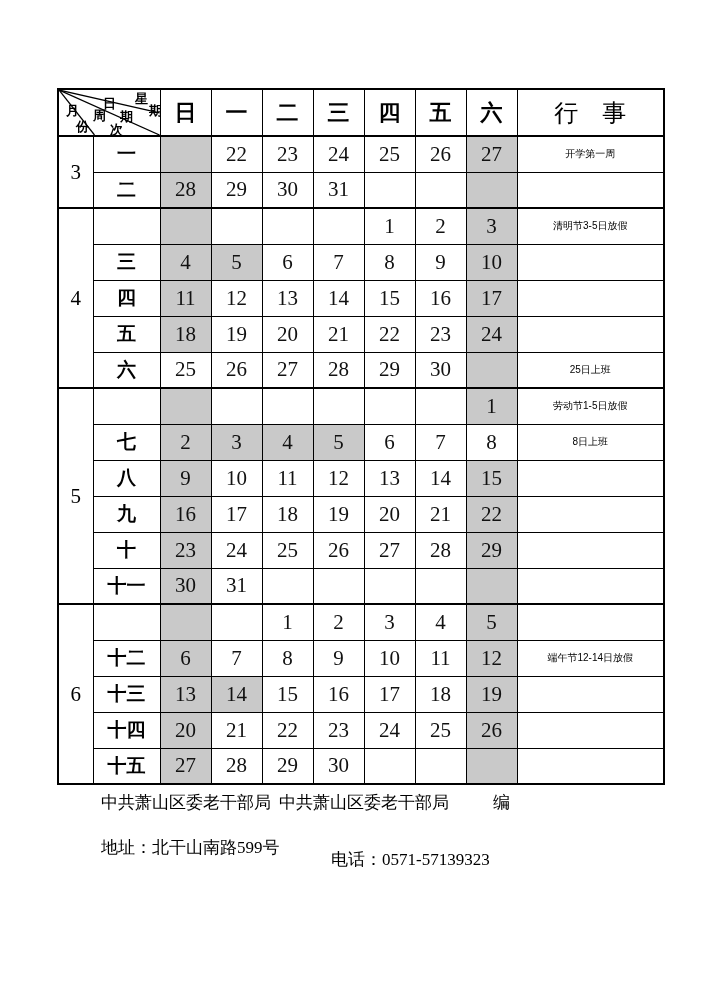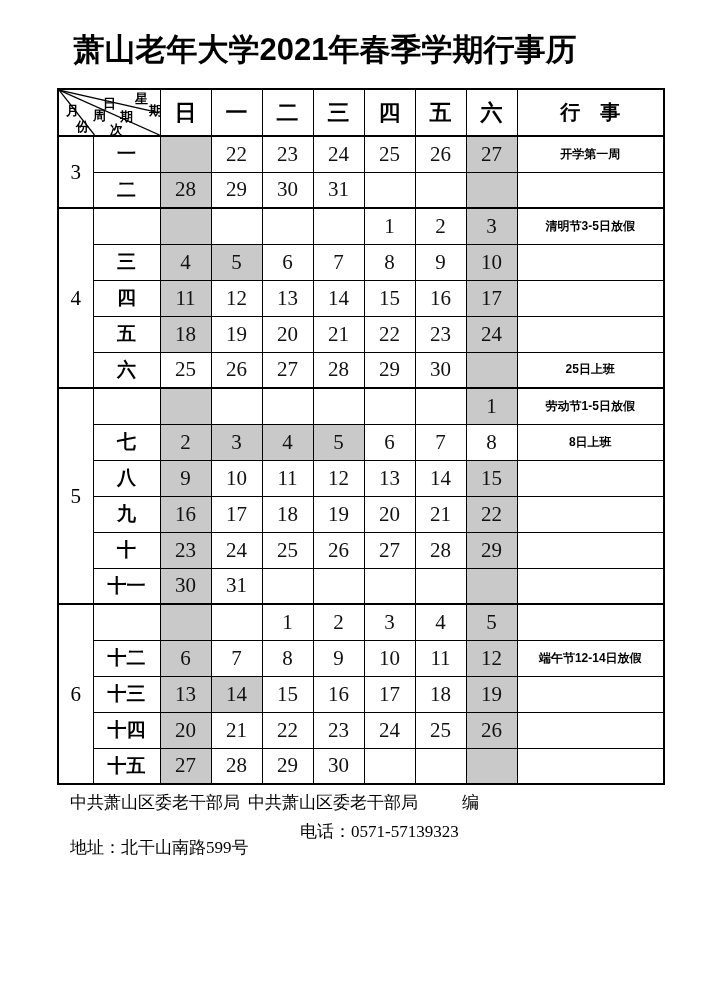--- a/index.html
+++ b/index.html
@@ -32,38 +32,37 @@
 
   .corner { position:relative; }
   .corner-lines { position:absolute; left:0; top:0; width:100%; height:100%; display:block; }
   .corner-lines line { stroke:#000; stroke-width:1.3; }
   .corner-labels { position:absolute; inset:0; }
   .corner-char {
     position:absolute; font-size:13px; font-weight:bold; line-height:1;
   }
 
   .day-head  { font-size:22px; font-weight:bold; }
-  .event-head{ font-size:20px; font-weight:bold; }
+  .event-head{ font-size:24px; font-weight:normal; }
   .month-num { font-family:"Liberation Serif", serif; font-size:21px; font-weight:normal; }
   .week-label{ font-size:19px; font-weight:bold; }
   .day-num   { font-family:"Liberation Serif", serif; font-size:21px; color:#111; }
   .gray      { background:#c9c9c9; }
-  .event     { font-size:12px; font-weight:bold; white-space:nowrap; }
+  .event     { font-size:10px; font-weight:normal; white-space:nowrap; }
 
   .footer span {
     position:absolute; font-family:"Liberation Serif", serif;
-    font-size:17px; line-height:20px; white-space:nowrap;
+    font-size:17px; line-height:20px; white-space:nowrap;margin-left:31px;
   }
 </style>
 </head>
 <body>
 
 <div class="page">
 
-  <div class="title">萧山老年大学2021年春季学期行事历</div>
 
   <table class="cal">
     <colgroup>
       <col style="width:35px">
         <col style="width:67px">
       <col style="width:51px">
         <col style="width:51px">
         <col style="width:51px">
       <col style="width:51px">
         <col style="width:51px">
@@ -304,16 +303,16 @@
           <td class="event"></td>
         </tr>
       </tbody>
   </table>
 
   <div class="footer">
     <span style="left:70px;  top:793px">中共萧山区委老干部局</span>
     <span style="left:248px; top:793px">中共萧山区委老干部局</span>
     <span style="left:462px; top:793px">编</span>
     <span style="left:70px;  top:838px">地址：北干山南路599号</span>
-    <span style="left:300px; top:822px">电话：0571-57139323</span>
+    <span style="left:300px; top:850px">电话：0571-57139323</span>
   </div>
 
 </div>
 
 </body></html>

